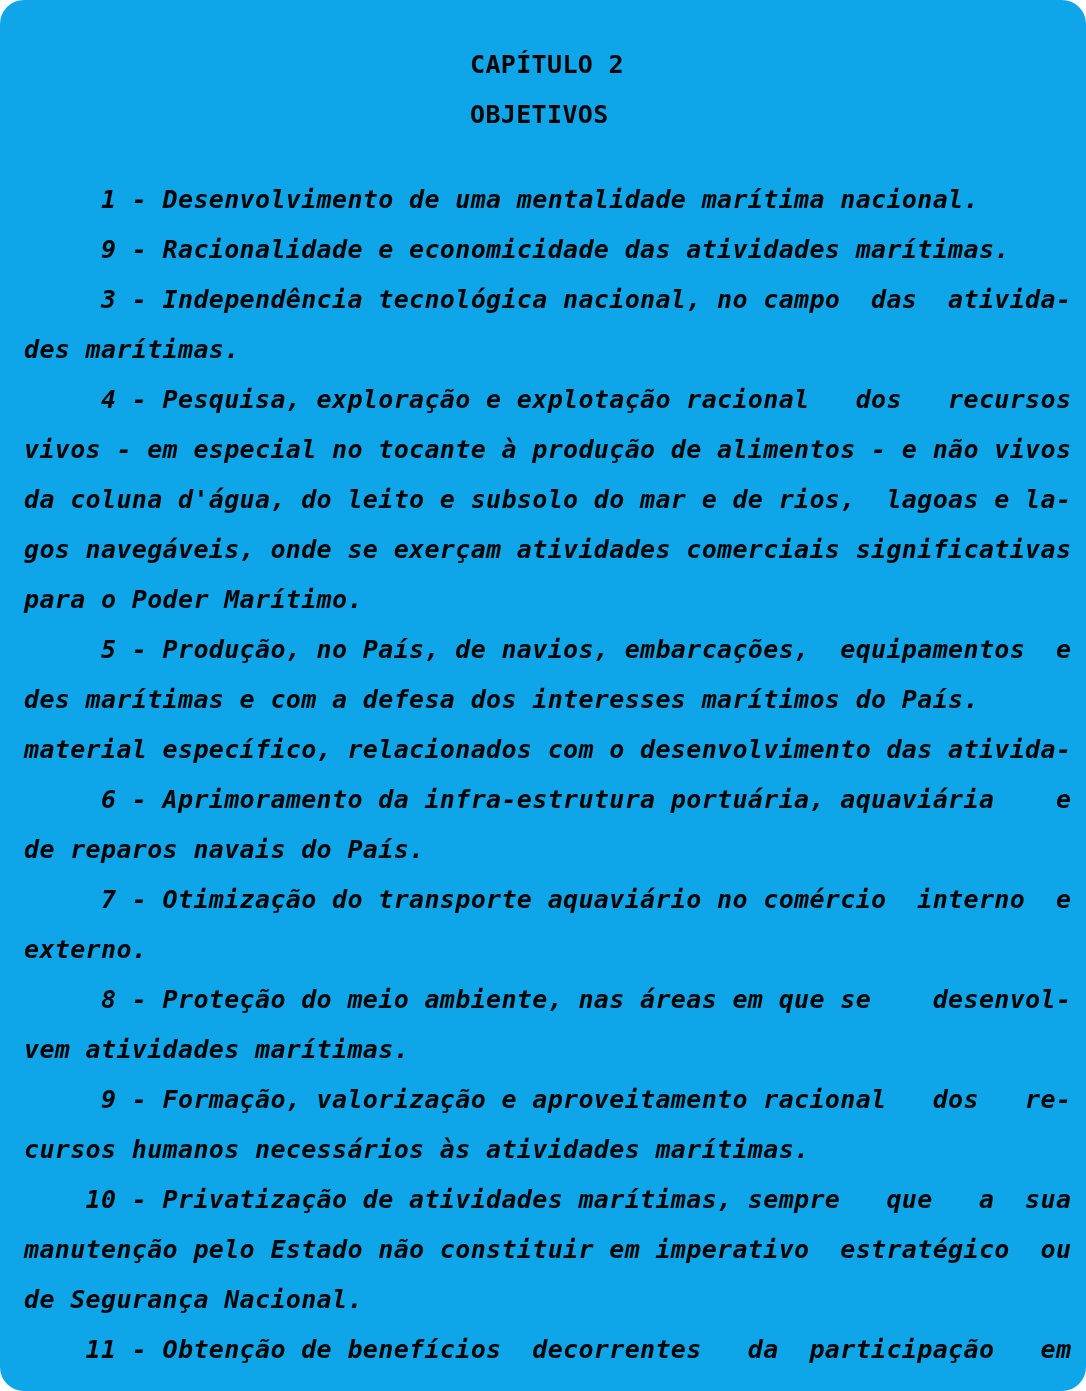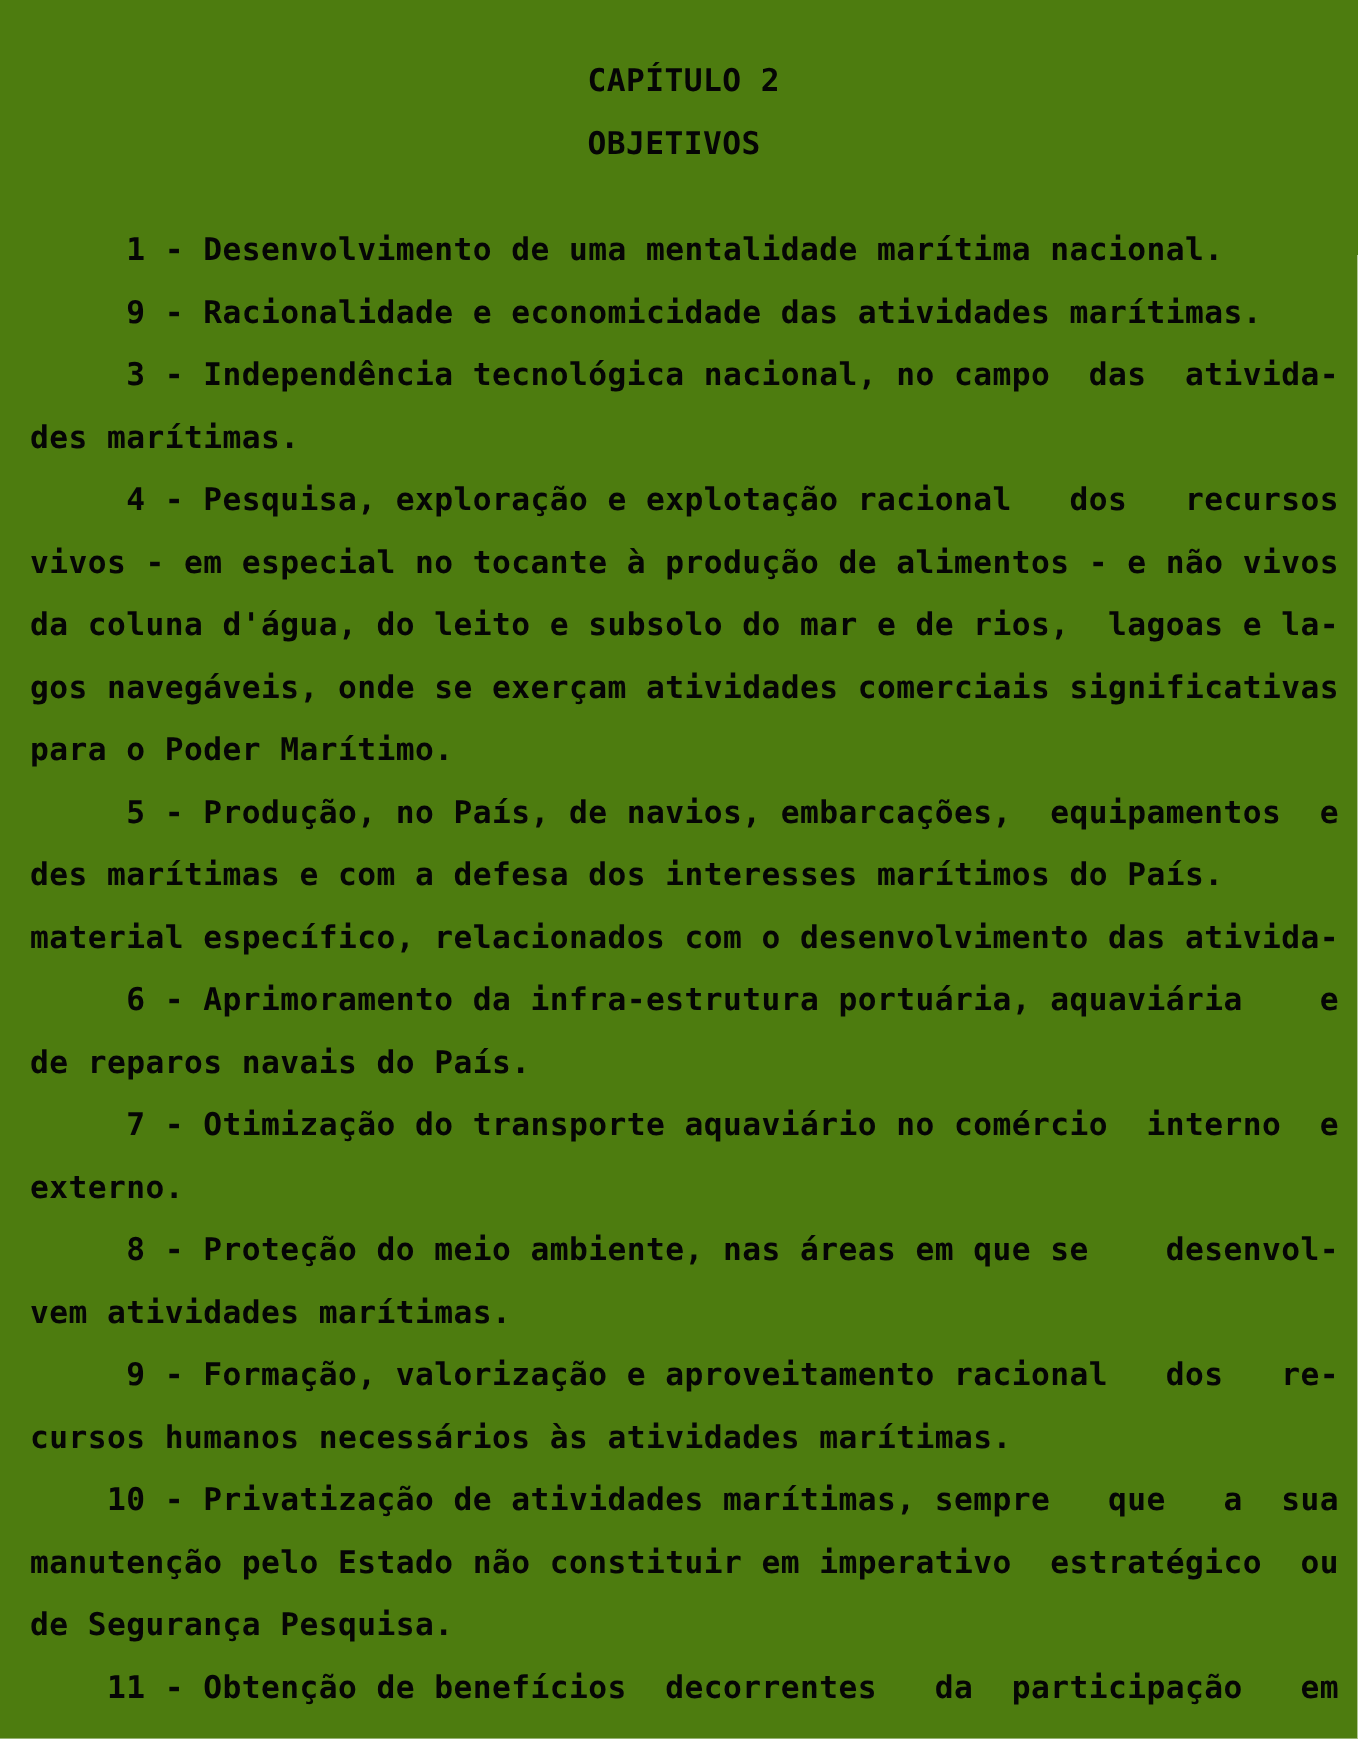--- a/index.html
+++ b/index.html
@@ -4,42 +4,44 @@
 <style>
   html, body {
     margin: 0;
     padding: 0;
     background: #ffffff;
   }
   .page {
     position: relative;
     width: 1086px;
     height: 1391px;
-    background: #4d7c0f;
+    background: #0ea5e9;
     color: #000000;
     overflow: hidden;
     box-sizing: border-box;
     padding: 40px 0 0 24px;
     font-family: "DejaVu Sans Mono", "Liberation Mono", monospace;
+    border-radius: 24px;
   }
   .ln {
     height: 50px;
     line-height: 50px;
     white-space: pre;
     font-family: "DejaVu Sans Mono", "Liberation Mono", monospace;
     font-weight: bold;
     font-size: 25px;
     letter-spacing: 0.35px;
     color: #050505;
   }
   .doc-header .ln {
     padding-left: 446px;
   }
   .doc-body {
     margin-top: 35px;
+    font-style: italic;
   }
 </style>
 </head>
 <body>
 
 <main class="page">
 
   <section class="doc-header">
     <div class="ln">CAPÍTULO 2</div>
     <div class="ln">OBJETIVOS</div>
@@ -61,17 +63,17 @@
     <div class="ln">     6 - Aprimoramento da infra-estrutura portuária, aquaviária    e</div>
     <div class="ln">de reparos navais do País.</div>
     <div class="ln">     7 - Otimização do transporte aquaviário no comércio  interno  e</div>
     <div class="ln">externo.</div>
     <div class="ln">     8 - Proteção do meio ambiente, nas áreas em que se    desenvol-</div>
     <div class="ln">vem atividades marítimas.</div>
     <div class="ln">     9 - Formação, valorização e aproveitamento racional   dos   re-</div>
     <div class="ln">cursos humanos necessários às atividades marítimas.</div>
     <div class="ln">    10 - Privatização de atividades marítimas, sempre   que   a  sua</div>
     <div class="ln">manutenção pelo Estado não constituir em imperativo  estratégico  ou</div>
-    <div class="ln">de Segurança Pesquisa.</div>
+    <div class="ln">de Segurança Nacional.</div>
     <div class="ln">    11 - Obtenção de benefícios  decorrentes   da  participação   em</div>
   </section>
 
 </main>
 
 </body></html>

